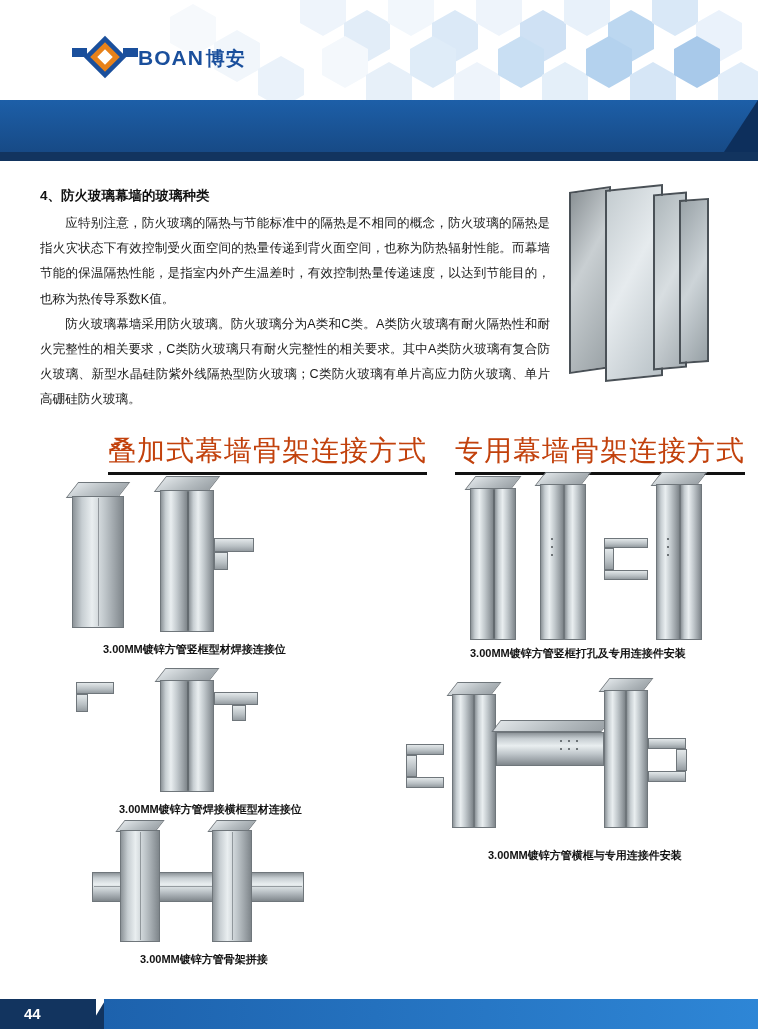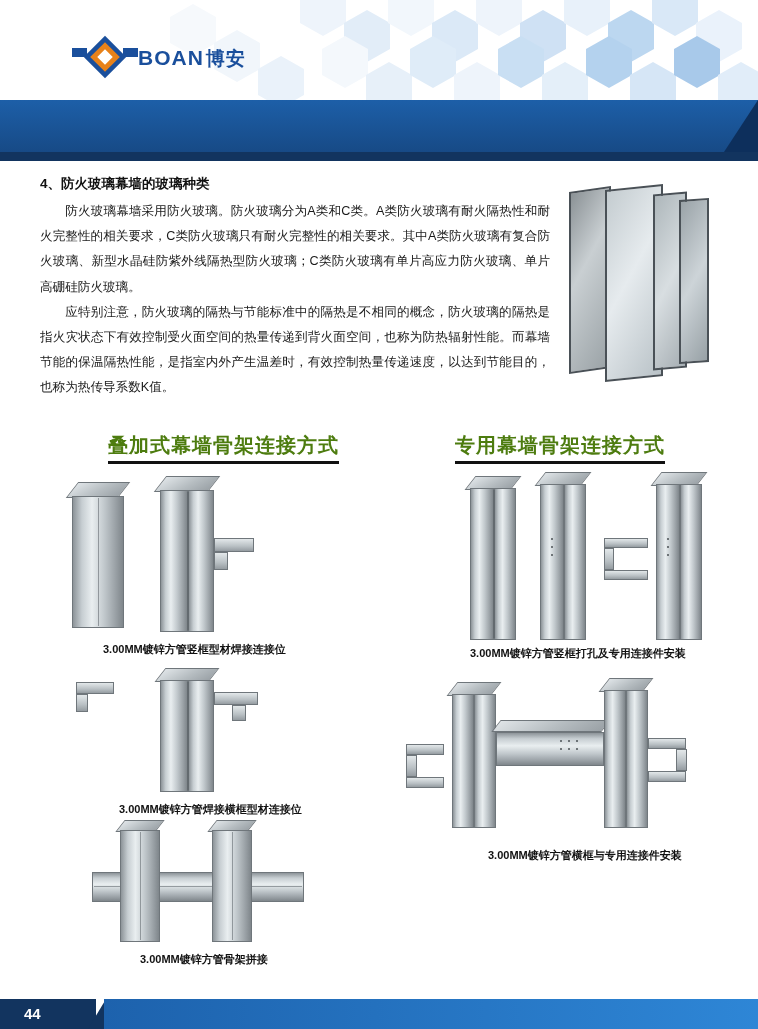--- a/index.html
+++ b/index.html
@@ -81,21 +81,21 @@
     left: 0; top: 152px;
     width: 758px; height: 9px;
     background: #12345f;
   }
 
   
   .content {
     position: absolute;
     left: 0; top: 161px;
     width: 630px;
-    padding: 0 40px;
+    padding: 12px 40px;
   }
   .sec-title {
     font-size: 13.5px;
     font-weight: bold;
     color: #111;
     margin: 14px 0 6px 0;
   }
   .text-col {
     width: 510px;
     font-size: 12.6px;
@@ -152,23 +152,23 @@
   }
 
   
   .figures {
     position: absolute;
     left: 0; top: 420px;
     width: 758px; height: 570px;
   }
   .fig-head {
     position: absolute;
-    font-size: 20px;
-    font-weight: bold;
-    color: #4d7c0f;
+    font-size: 28px;
+    font-weight: normal;
+    color: #c2410c;
     letter-spacing: 1px;
   }
   .fig-head .underline {
     display: block;
     height: 3px;
     background: #111;
     margin-top: 2px;
   }
   .fig-cap {
     position: absolute;
@@ -282,22 +282,22 @@
     </div>
   </div>
 </div>
 
 <div class="band-blue"></div>
 <div class="band-dark"></div>
 
 <div class="content">
   <div class="sec-title">4、防火玻璃幕墙的玻璃种类</div>
   <div class="text-col">
+    <p>应特别注意，防火玻璃的隔热与节能标准中的隔热是不相同的概念，防火玻璃的隔热是指火灾状态下有效控制受火面空间的热量传递到背火面空间，也称为防热辐射性能。而幕墙节能的保温隔热性能，是指室内外产生温差时，有效控制热量传递速度，以达到节能目的，也称为热传导系数K值。</p>
     <p>防火玻璃幕墙采用防火玻璃。防火玻璃分为A类和C类。A类防火玻璃有耐火隔热性和耐火完整性的相关要求，C类防火玻璃只有耐火完整性的相关要求。其中A类防火玻璃有复合防火玻璃、新型水晶硅防紫外线隔热型防火玻璃；C类防火玻璃有单片高应力防火玻璃、单片高硼硅防火玻璃。</p>
-    <p>应特别注意，防火玻璃的隔热与节能标准中的隔热是不相同的概念，防火玻璃的隔热是指火灾状态下有效控制受火面空间的热量传递到背火面空间，也称为防热辐射性能。而幕墙节能的保温隔热性能，是指室内外产生温差时，有效控制热量传递速度，以达到节能目的，也称为热传导系数K值。</p>
   </div>
 
   <div class="glass-photo">
     <div class="gp-bg"></div>
     <div class="gpane gp1"></div>
     <div class="gpane gp2"></div>
     <div class="gpane gp3"></div>
     <div class="gpane gp4"></div>
   </div>
 </div>

